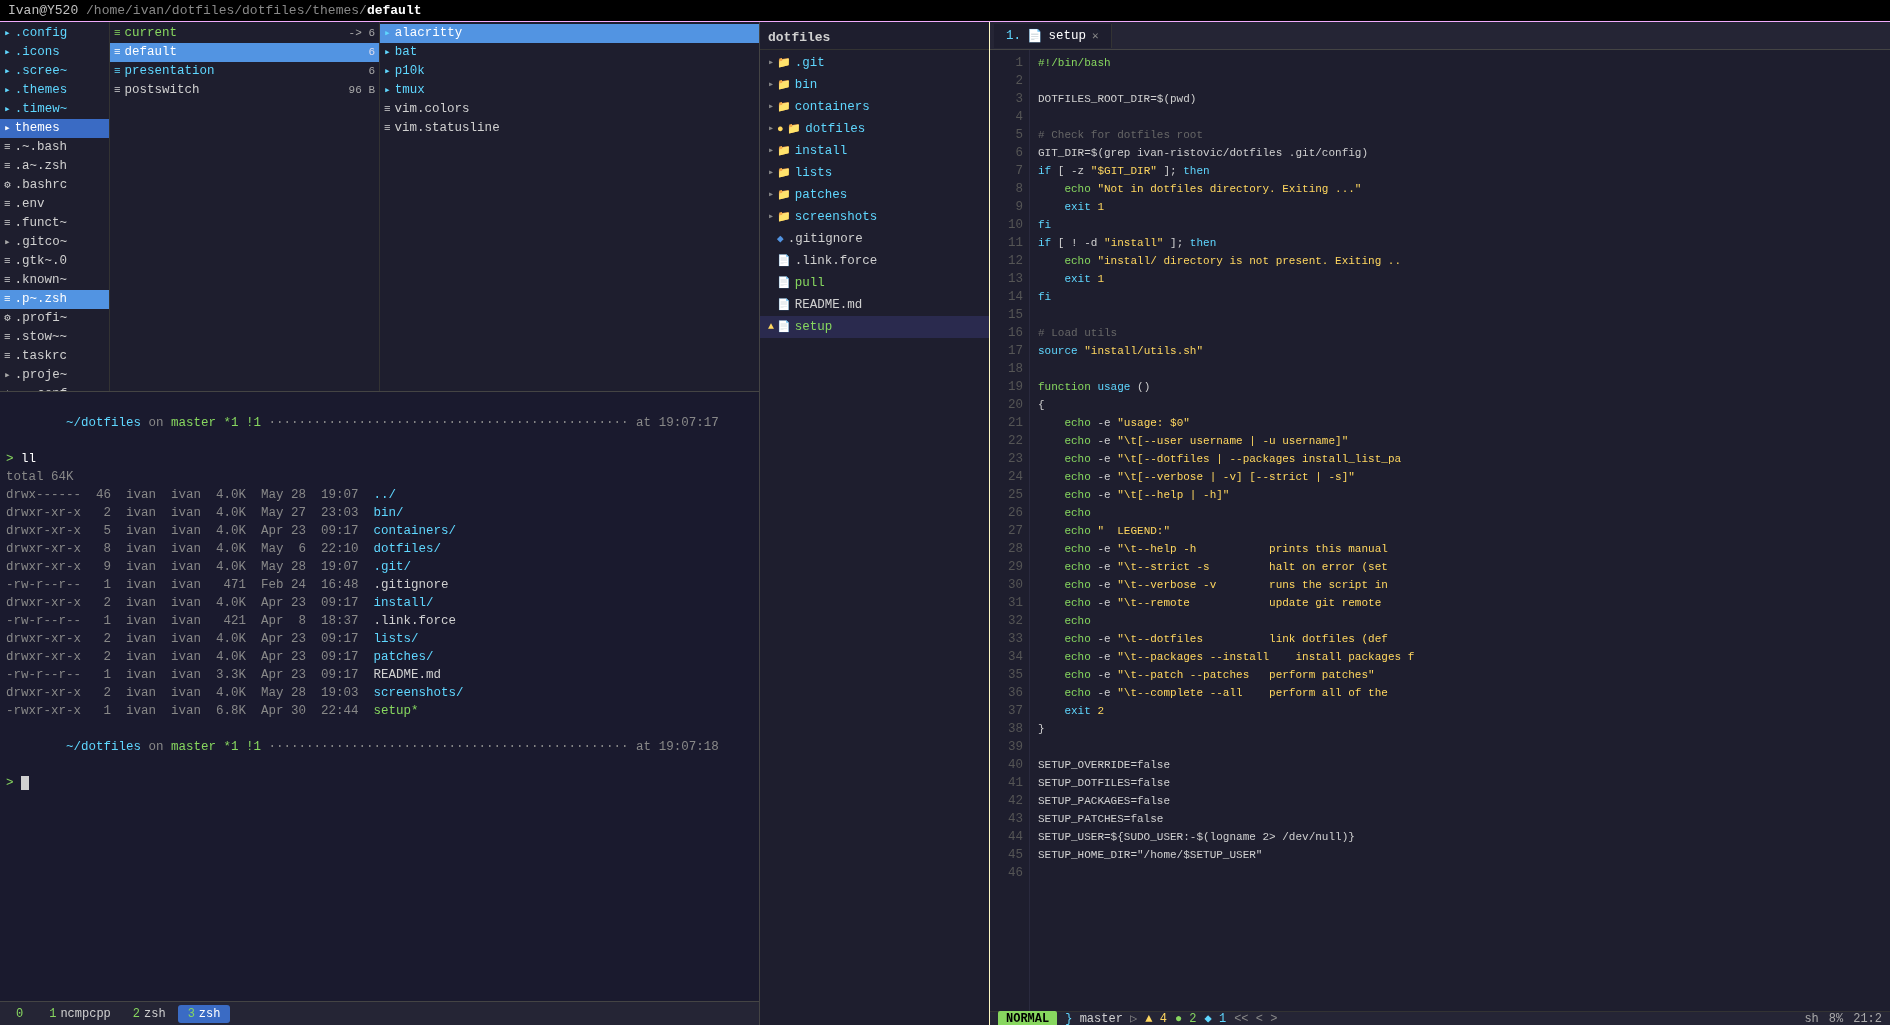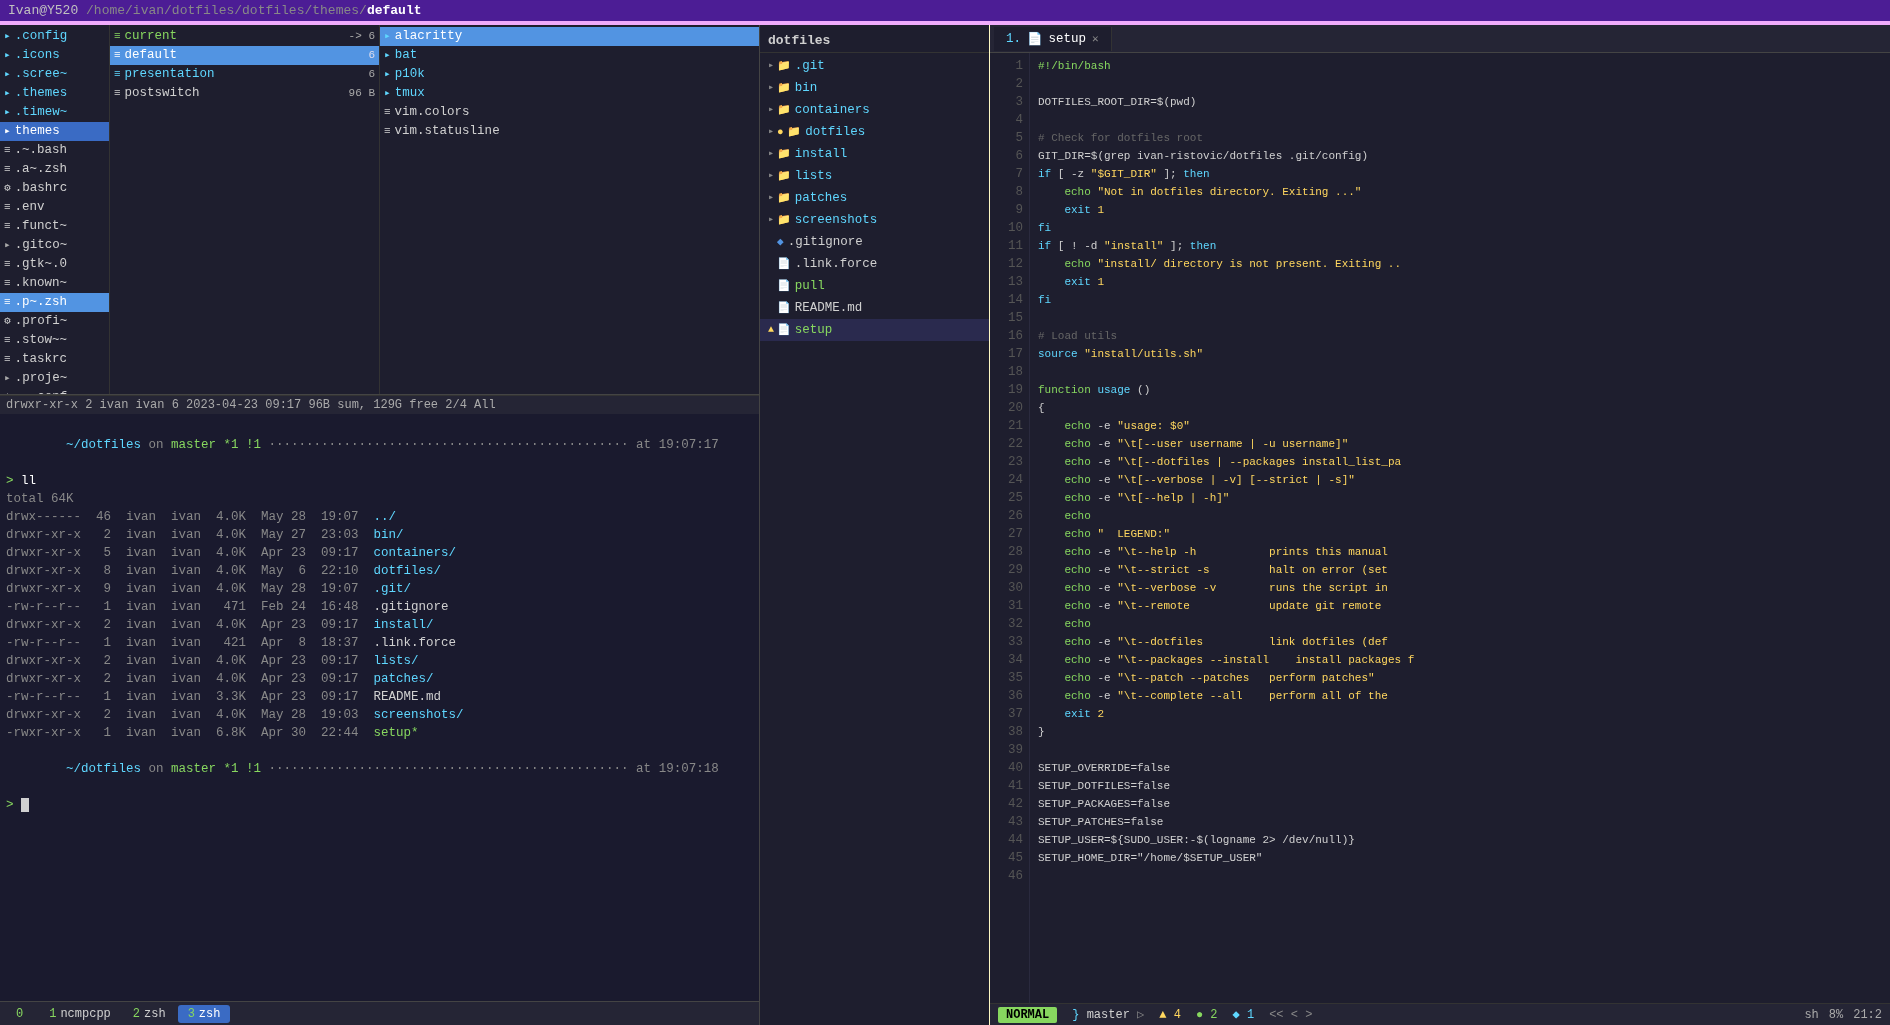--- a/index.html
+++ b/index.html
@@ -10,25 +10,25 @@
       color: #d0d0d0;
       width: 1890px;
       height: 1025px;
       overflow: hidden;
       display: flex;
       flex-direction: column;
     }
 
     
     .title-bar {
-      background: #4c1d95;
+      background: #000000;
       color: #c0c0c0;
       padding: 3px 8px;
       font-size: 13px;
-      border-bottom: 4px solid #f0abfc;
+      border-bottom: 1px solid #f0abfc;
       flex-shrink: 0;
     }
 
     
     .main-area {
       display: flex;
       flex: 1;
       overflow: hidden;
     }
 
@@ -241,27 +241,27 @@
     .comment { color: #666; }     
     .fn { color: #5fd7ff; }       
     .num { color: #ffd75f; }       
     .shebang { color: #87d75f; }  
     .hl-echo { color: #87d75f; }  
     .plain { color: #d0d0d0; }
 
     
     .editor-status {
       background: #252535;
-      height: 22px;
+      height: 14px;
       display: flex;
       align-items: center;
       padding: 0 8px;
       font-size: 12px;
       color: #aaa;
-      gap: 15px;
+      gap: 8px;
       border-top: 1px solid #333;
     }
     .status-mode { background: #87d75f; color: #000; padding: 1px 8px; border-radius: 2px; font-weight: bold; font-size: 12px; }
     .status-branch { color: #d0d0d0; }
     .status-right { margin-left: auto; display: flex; gap: 10px; }
     .status-warn { color: #ffd75f; }
     .status-ok { color: #87d75f; }
     .status-blue { color: #5fd7ff; }
 
     
@@ -410,23 +410,20 @@
           <span class="icon">≡</span>
           <span>vim.colors</span>
         </div>
         <div class="fm-item">
           <span class="icon">≡</span>
           <span>vim.statusline</span>
         </div>
       </div>
     </div>
 
-    <div class="fm-status">
-      <span>drwxr-xr-x  2  ivan  ivan  6  2023-04-23  09:17                96B sum, 129G free  2/4  All</span>
-    </div>
 
     <div class="terminal">
       <div class="term-line"></div>
       <div class="term-line">
         <span class="col-cyan">~/dotfiles</span><span class="col-gray"> on </span><span class="col-green">master *1 !1</span><span class="col-gray"> ················································ at </span><span class="col-gray">19:07:17</span>
       </div>
       <div class="term-line"><span class="col-green">&gt; </span><span class="col-white">ll</span></div>
       <div class="term-line"><span class="col-gray">total 64K</span></div>
       <div class="term-line"><span class="col-gray">drwx------  46  ivan  ivan  4.0K  May 28  19:07  </span><span class="col-cyan">../</span></div>
       <div class="term-line"><span class="col-gray">drwxr-xr-x   2  ivan  ivan  4.0K  May 27  23:03  </span><span class="col-cyan">bin/</span></div>

